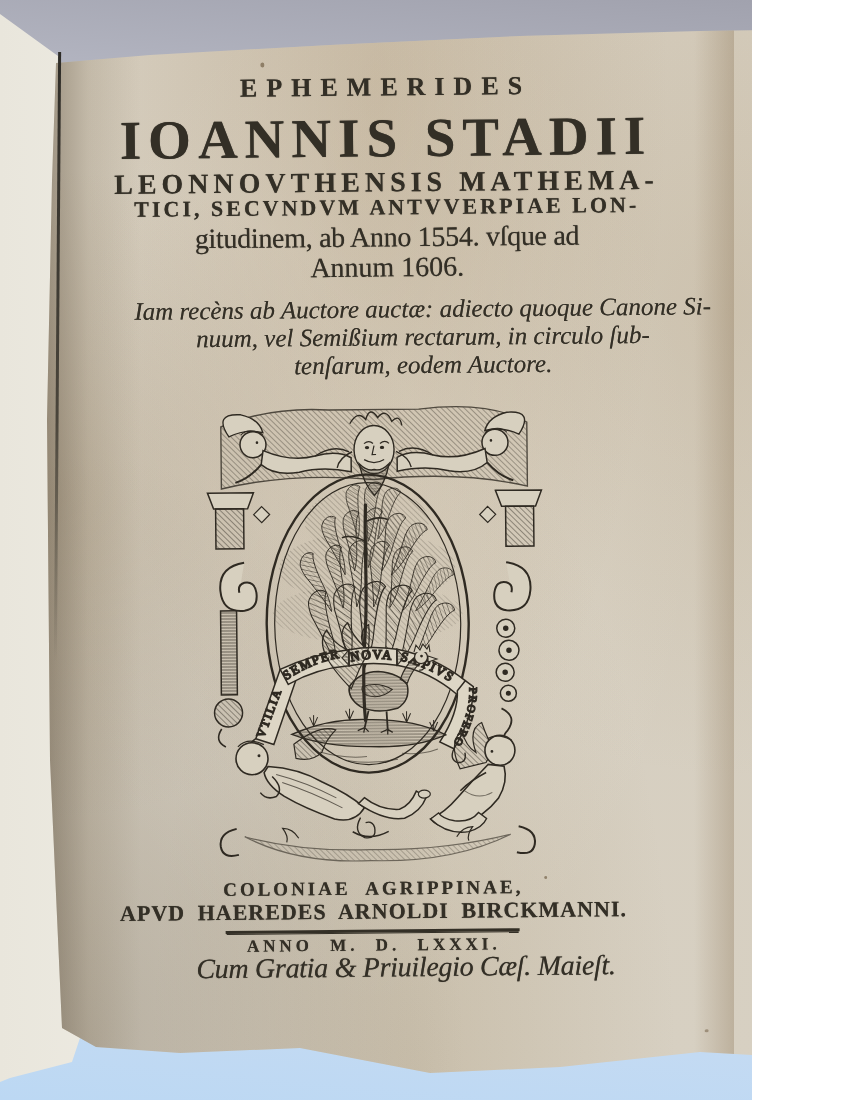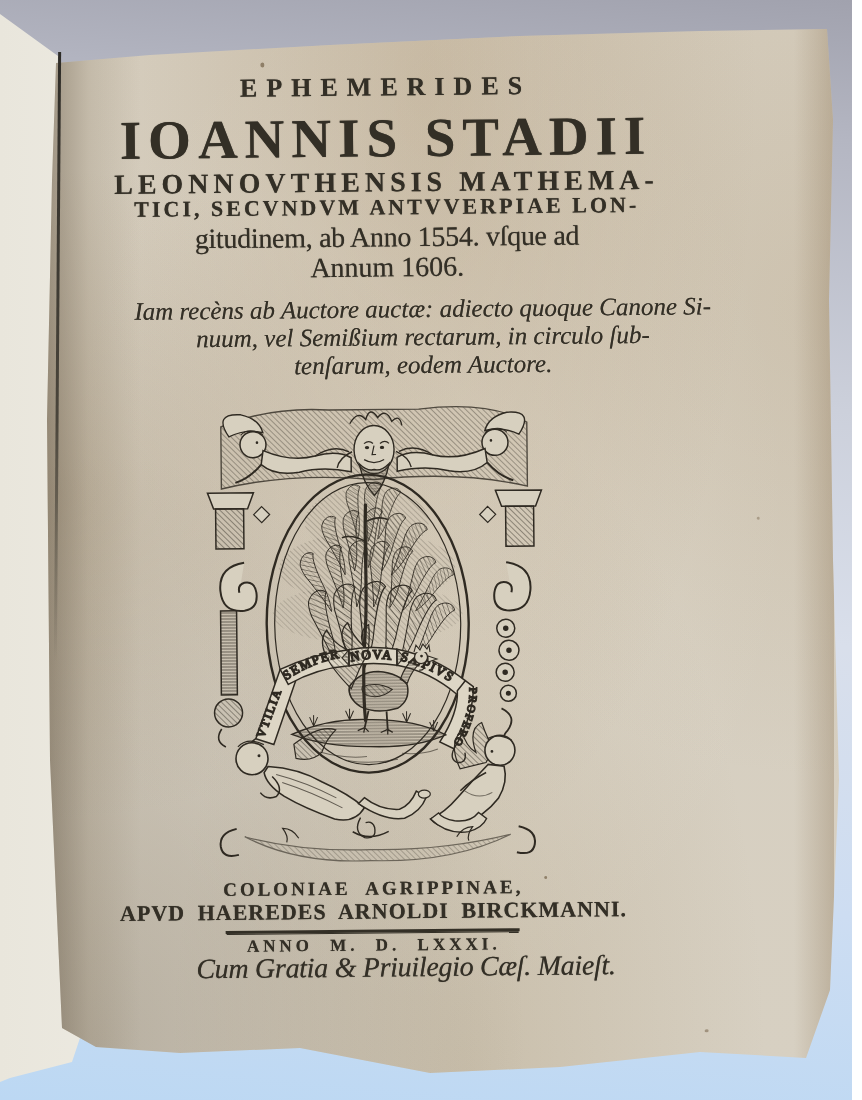--- a/index.html
+++ b/index.html
@@ -1,16 +1,16 @@
 <!DOCTYPE html>
 <html><head>
 <meta charset="utf-8">
 <style>
   html,body{margin:0;padding:0;}
-  .stage{position:relative;width:852px;height:1100px;overflow:hidden;
+  .stage{position:relative;width:752px;height:1100px;overflow:hidden;
     font-family:"Liberation Serif","DejaVu Serif",serif;
     background:linear-gradient(185deg,#a1a2ae 0%,#b4b6c2 12%,#ccd0db 35%,#d9dfeb 55%,#cdddf2 78%,#bcd8f3 100%);}
   .binding{position:absolute;inset:0;
     background:linear-gradient(to right,#e9e6dc 0%,#f6f4ee 55%,#d6d2c4 92%,#b9b4a6 100%);
     clip-path:polygon(0px 14px,58px 56px,50px 320px,55px 700px,90px 1008px,72px 1062px,10px 1078px,0px 1082px);}
   .page{position:absolute;inset:0;
     background:
       radial-gradient(ellipse at 50% 7%,rgba(164,136,96,.30),transparent 55%),
       radial-gradient(ellipse at 6% 45%,rgba(146,126,96,.28),transparent 38%),
       radial-gradient(ellipse at 97% 28%,rgba(172,150,114,.22),transparent 42%),

